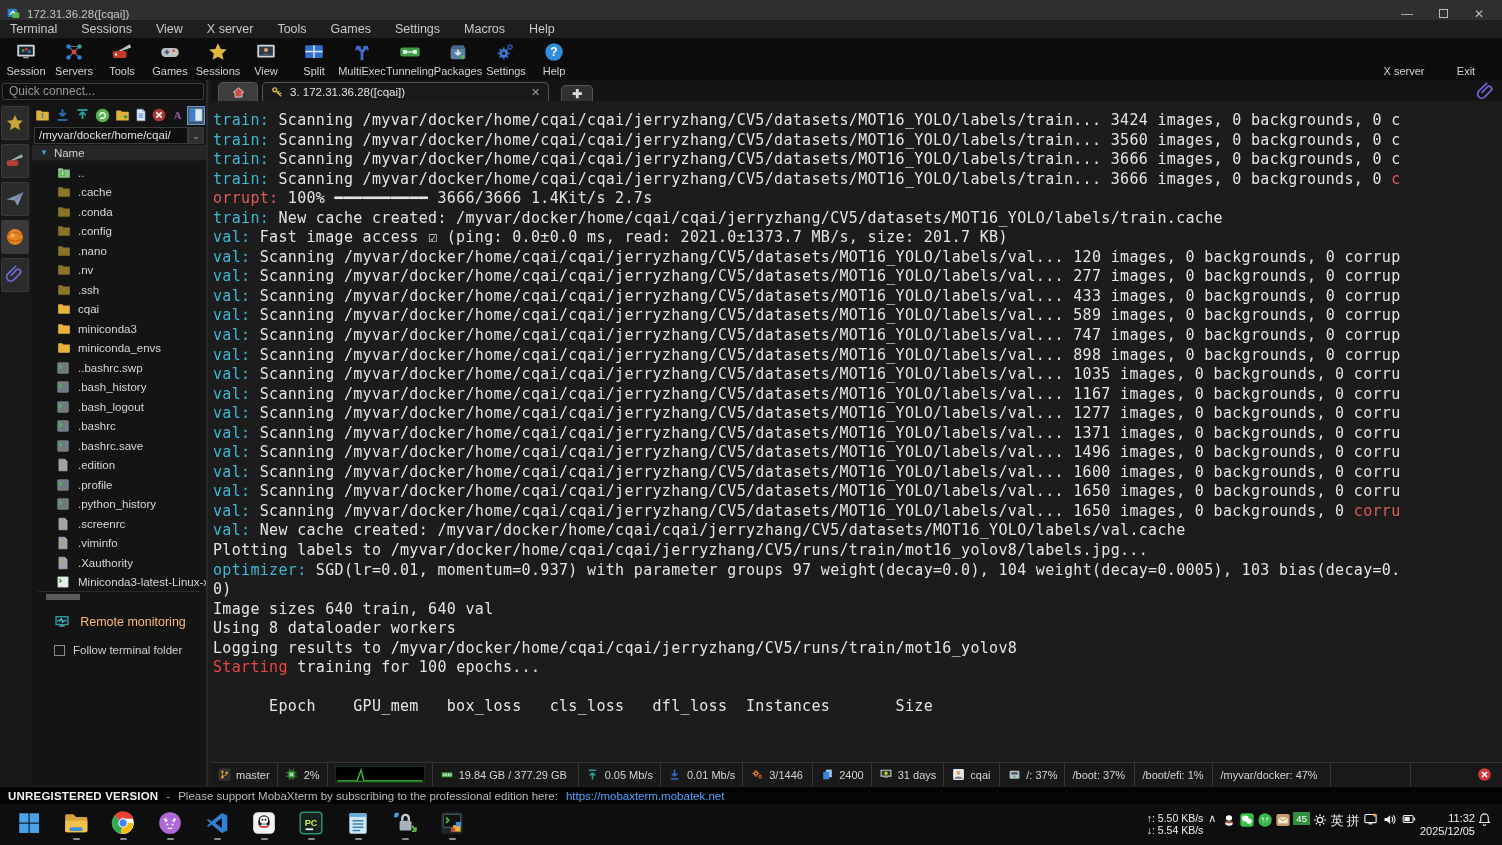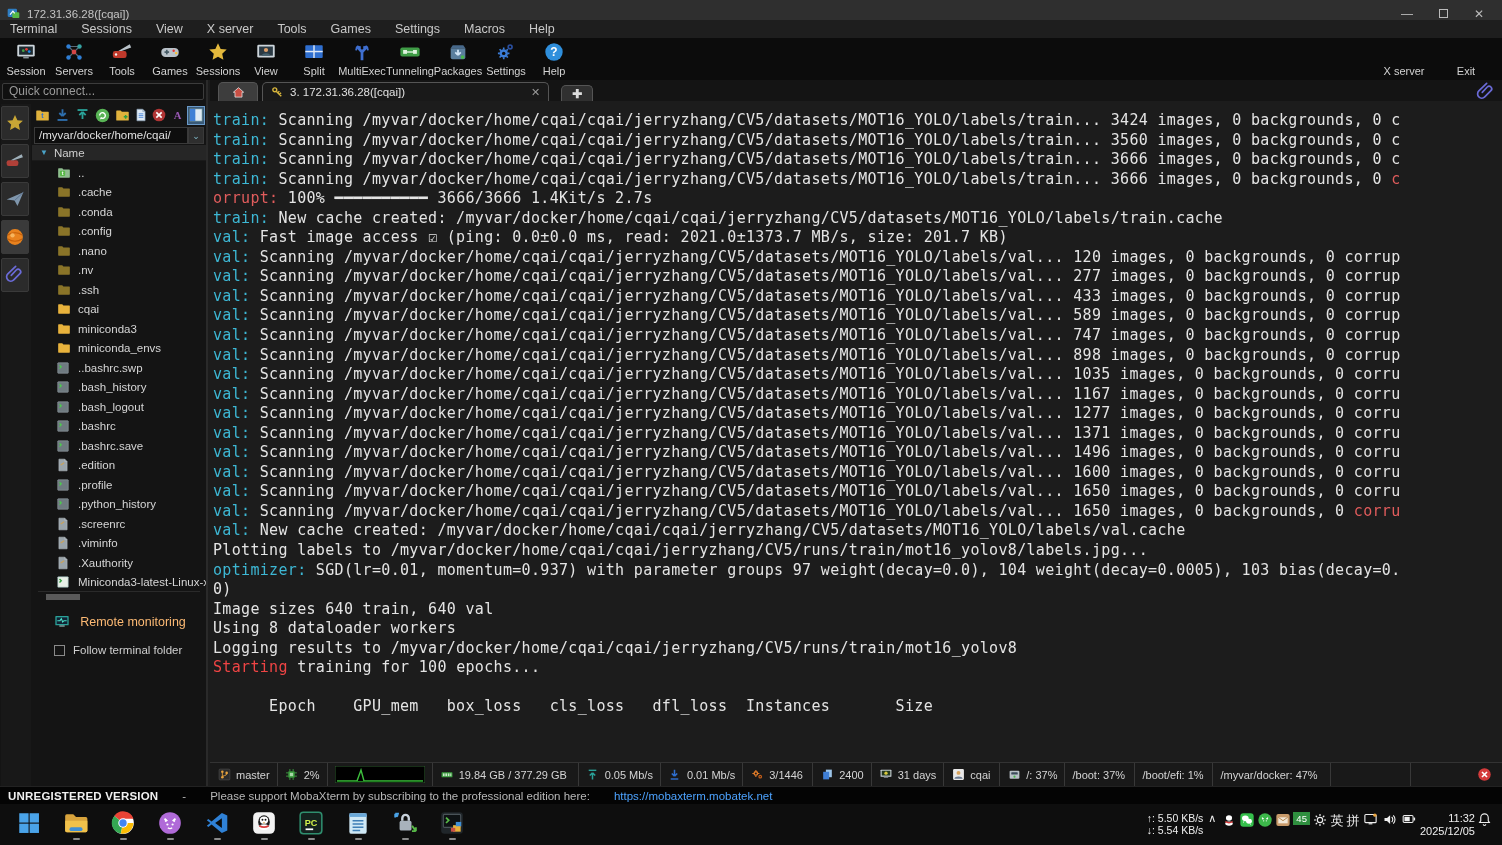--- a/index.html
+++ b/index.html
@@ -82,21 +82,21 @@
 
   
   .statusbar{position:absolute;left:210px;top:762px;right:0;height:24px;background:#191919;
              border-top:1px solid #333;display:flex;align-items:stretch;font-size:11px;color:#d4d4d4;text-align:right;}
   .seg{display:flex;align-items:center;gap:5px;padding:0 7px;border-right:1px solid #383838;white-space:nowrap;}
   .seg .sicn{display:inline-flex;width:14px;height:14px;align-items:center;justify-content:center;}
   .sb-close{margin-left:auto;display:flex;align-items:center;padding:0 10px;cursor:pointer;}
 
   
   .banner{position:absolute;left:0;top:786px;width:100%;height:18px;background:#040404;display:flex;
-          align-items:center;gap:24px;padding:0 8px;font-size:11.5px;color:#b8b8b8;border-top:1px solid #222;}
+          align-items:center;gap:8px;padding:0 8px;font-size:11.5px;color:#b8b8b8;border-top:1px solid #222;}
   .banner b{color:#f0f0f0;letter-spacing:.2px;}
   .banner a{color:#4da3ff;text-decoration:none;cursor:pointer;}
 
   
   .taskbar{position:absolute;left:0;top:804px;width:100%;height:41px;background:#0e0e0e;display:flex;align-items:center;}
   .tb-apps{display:flex;align-items:center;gap:21px;padding-left:16px;}
   .tapp{width:26px;display:flex;flex-direction:column;align-items:center;cursor:pointer;}
   .tapp .aicn{height:26px;display:flex;align-items:center;justify-content:center;}
   .tapp .dash{width:7px;height:2px;border-radius:2px;background:#8a8a8a;margin-top:2px;}
   .tapp .dash.none{background:transparent;}

